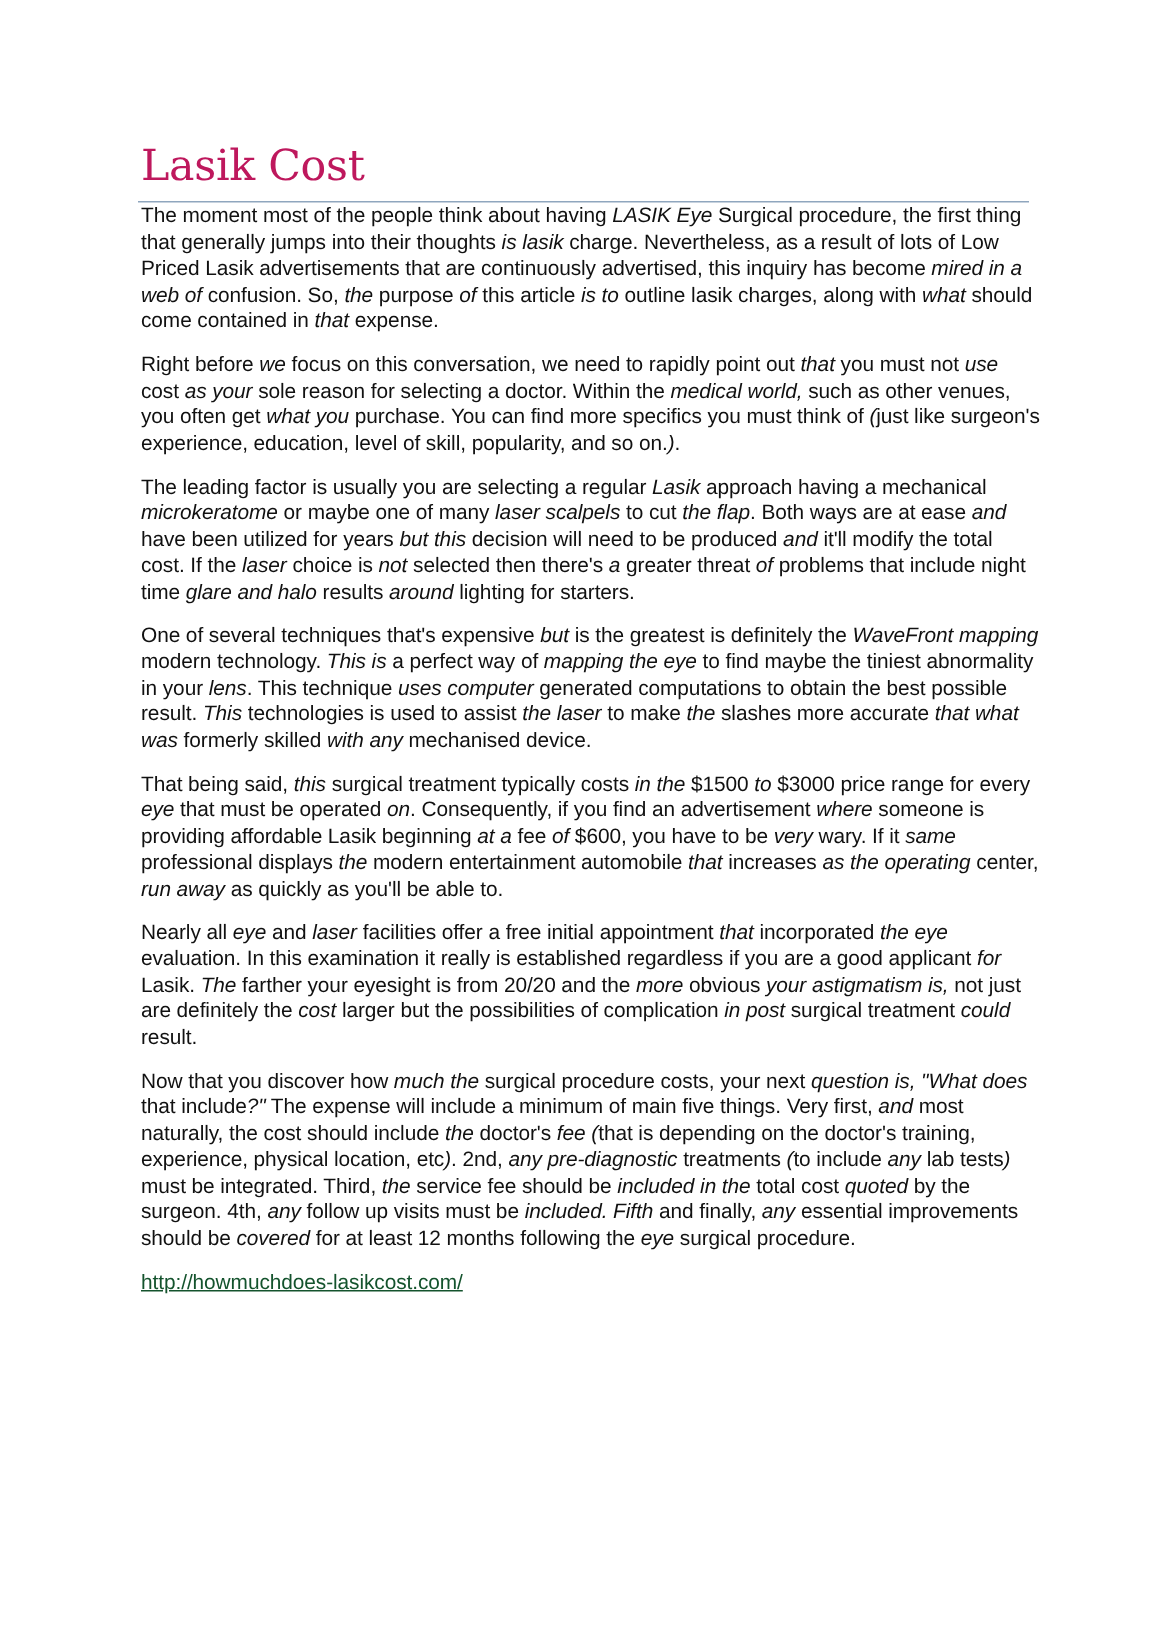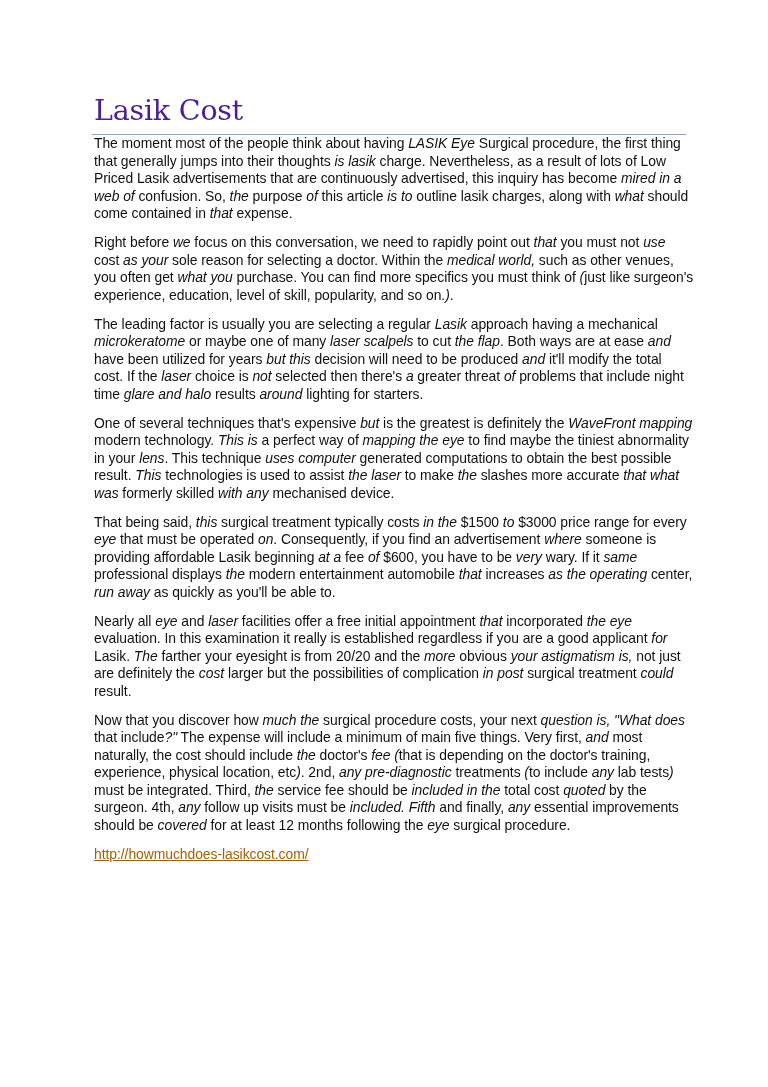--- a/index.html
+++ b/index.html
@@ -15,21 +15,21 @@
     }
     .page {
       position: absolute;
       left: 82px;
       top: 92px;
       width: 596px;
     }
     .title {
       font-family: "DejaVu Serif", "Liberation Serif", serif;
       font-size: 28.5px;
-      color: #4c1d95;
+      color: #be185d;
       margin: 0;
       padding: 0 0 4px 12px;
       line-height: 38px;
       font-weight: normal;
       letter-spacing: -0.2px;
     }
     .rule {
       height: 0;
       border-top: 1.5px solid #8fa6be;
       margin: 0 0 0 10px;
@@ -44,21 +44,21 @@
       width: 600px;
     }
     .body p {
       margin: 0 0 11.5px 0;
       letter-spacing: -0.05px;
     }
     .body p em {
       font-style: italic;
     }
     .link {
-      color: #a16207;
+      color: #14532d;
       text-decoration: underline;
       font-family: "Liberation Sans", sans-serif;
       font-size: 13.9px;
       cursor: pointer;
     }
   </style>
 </head>
 <body>
 
 <div class="page">

